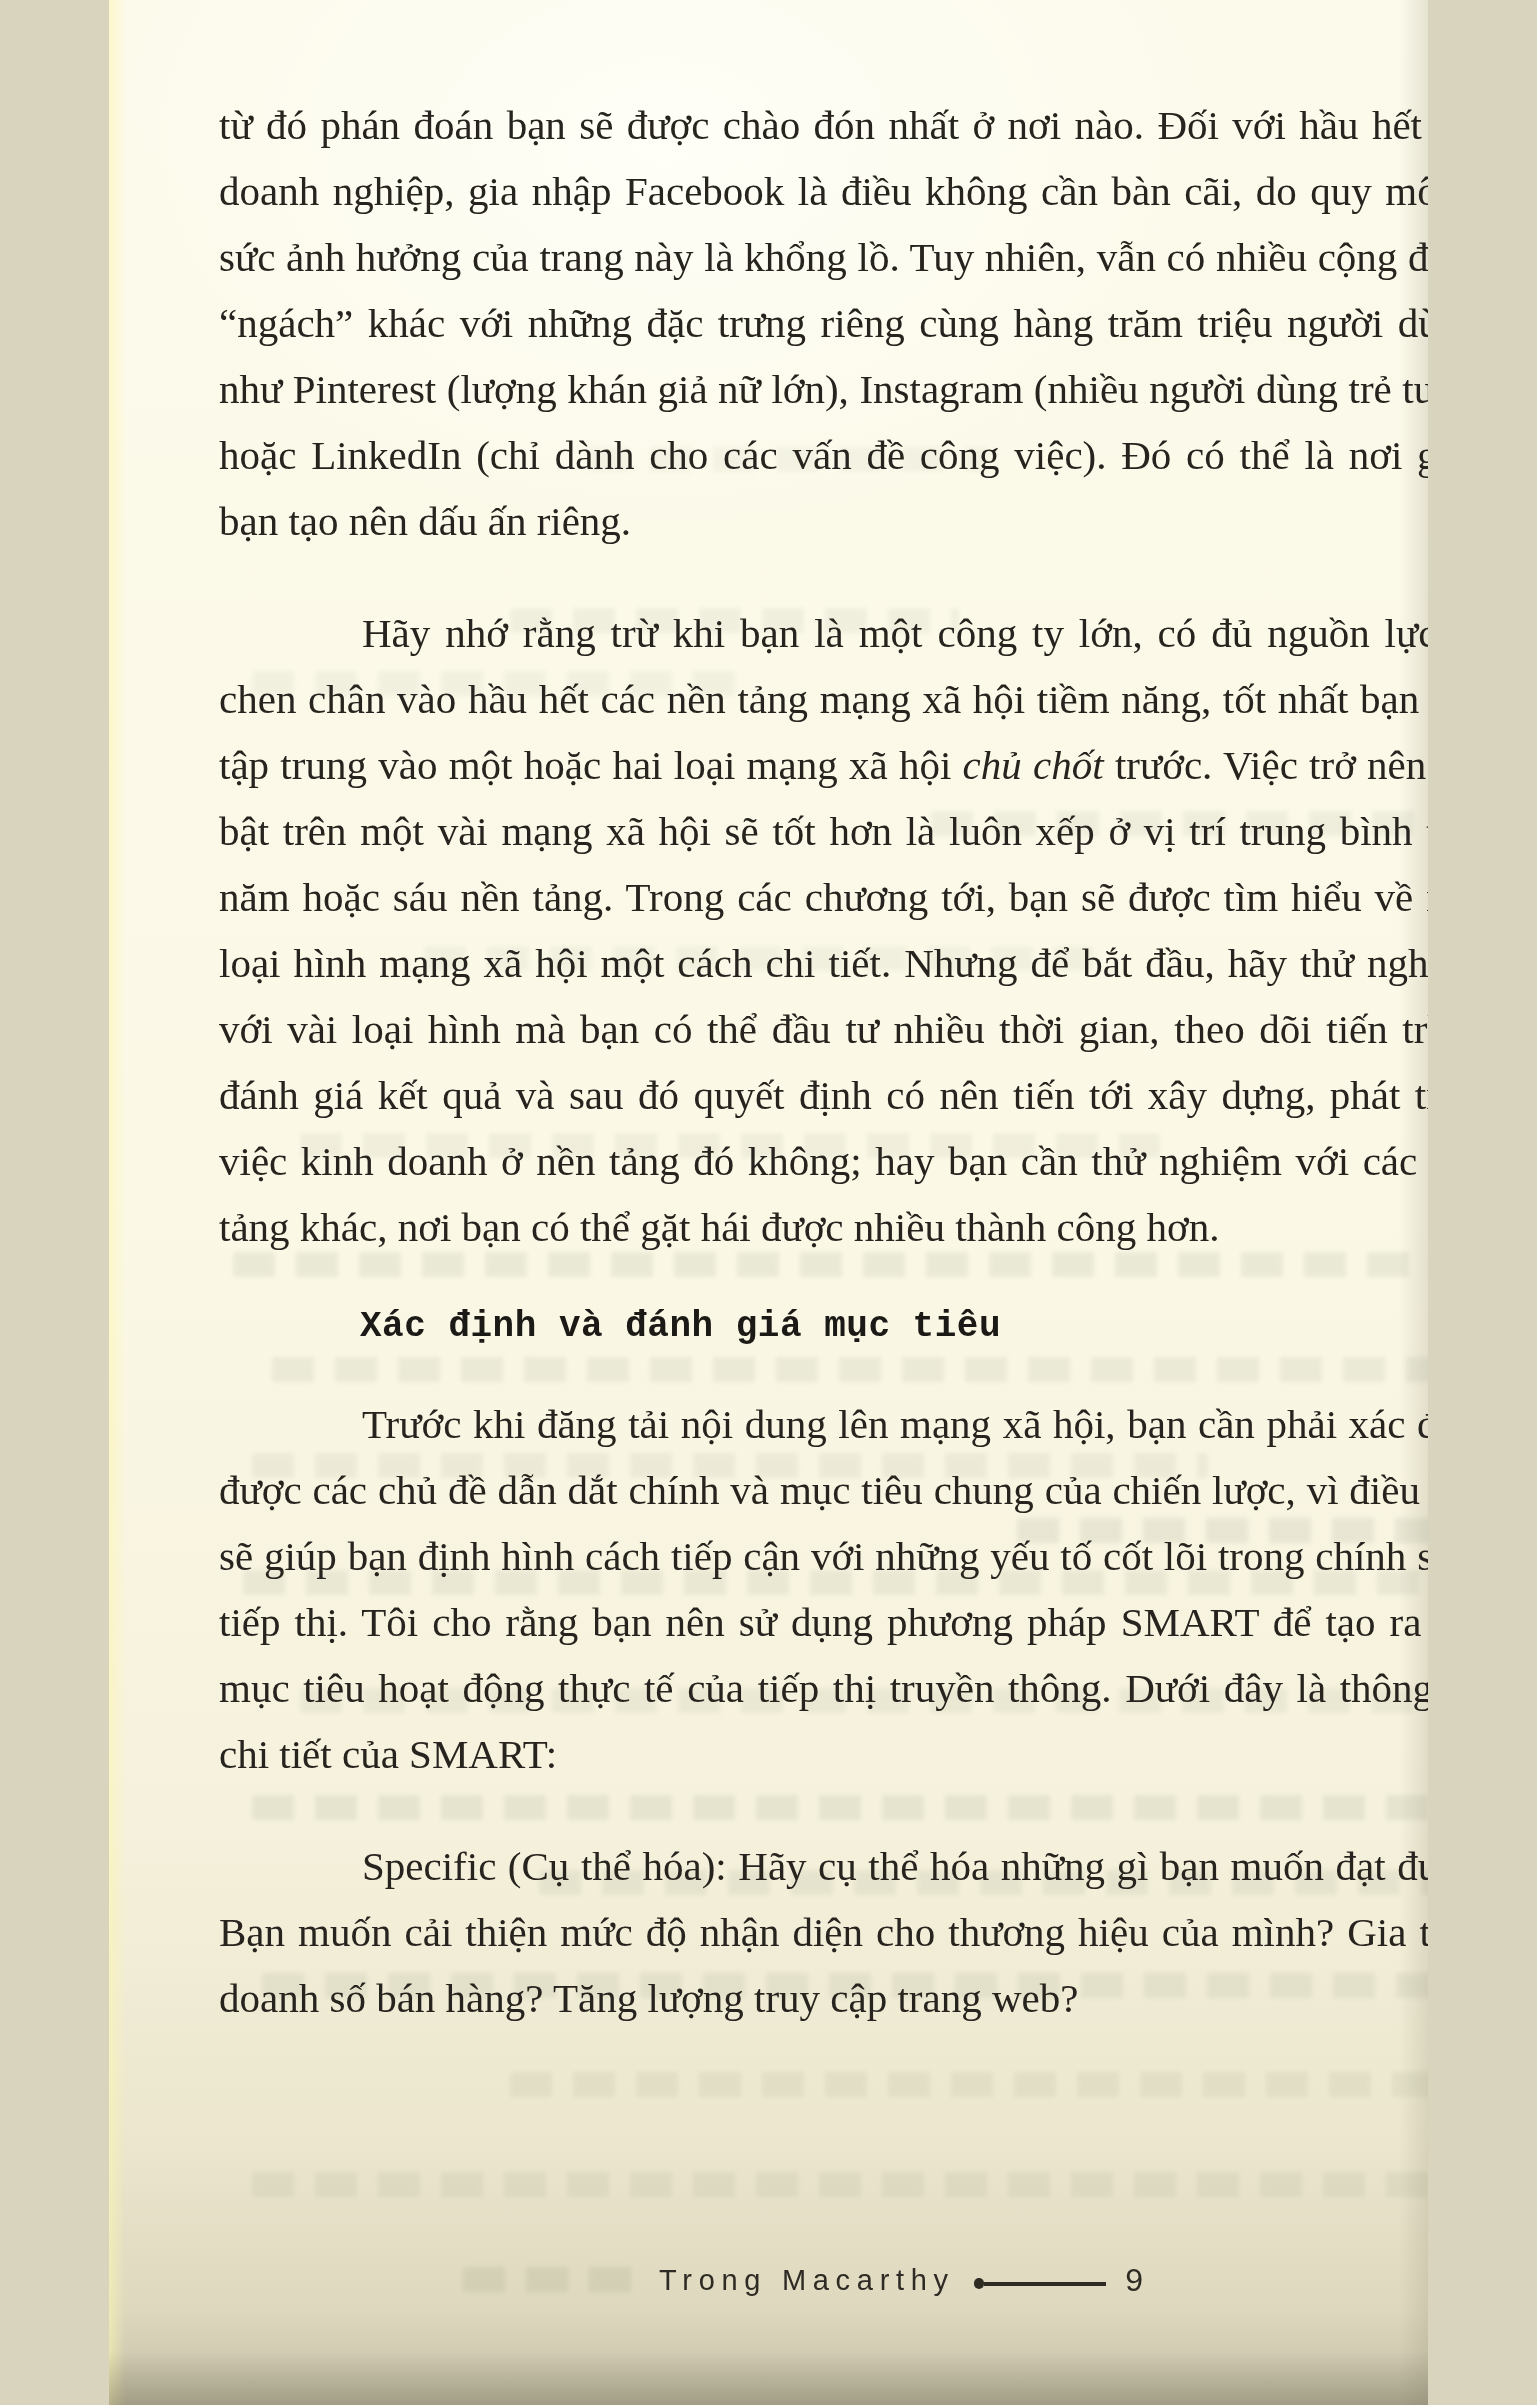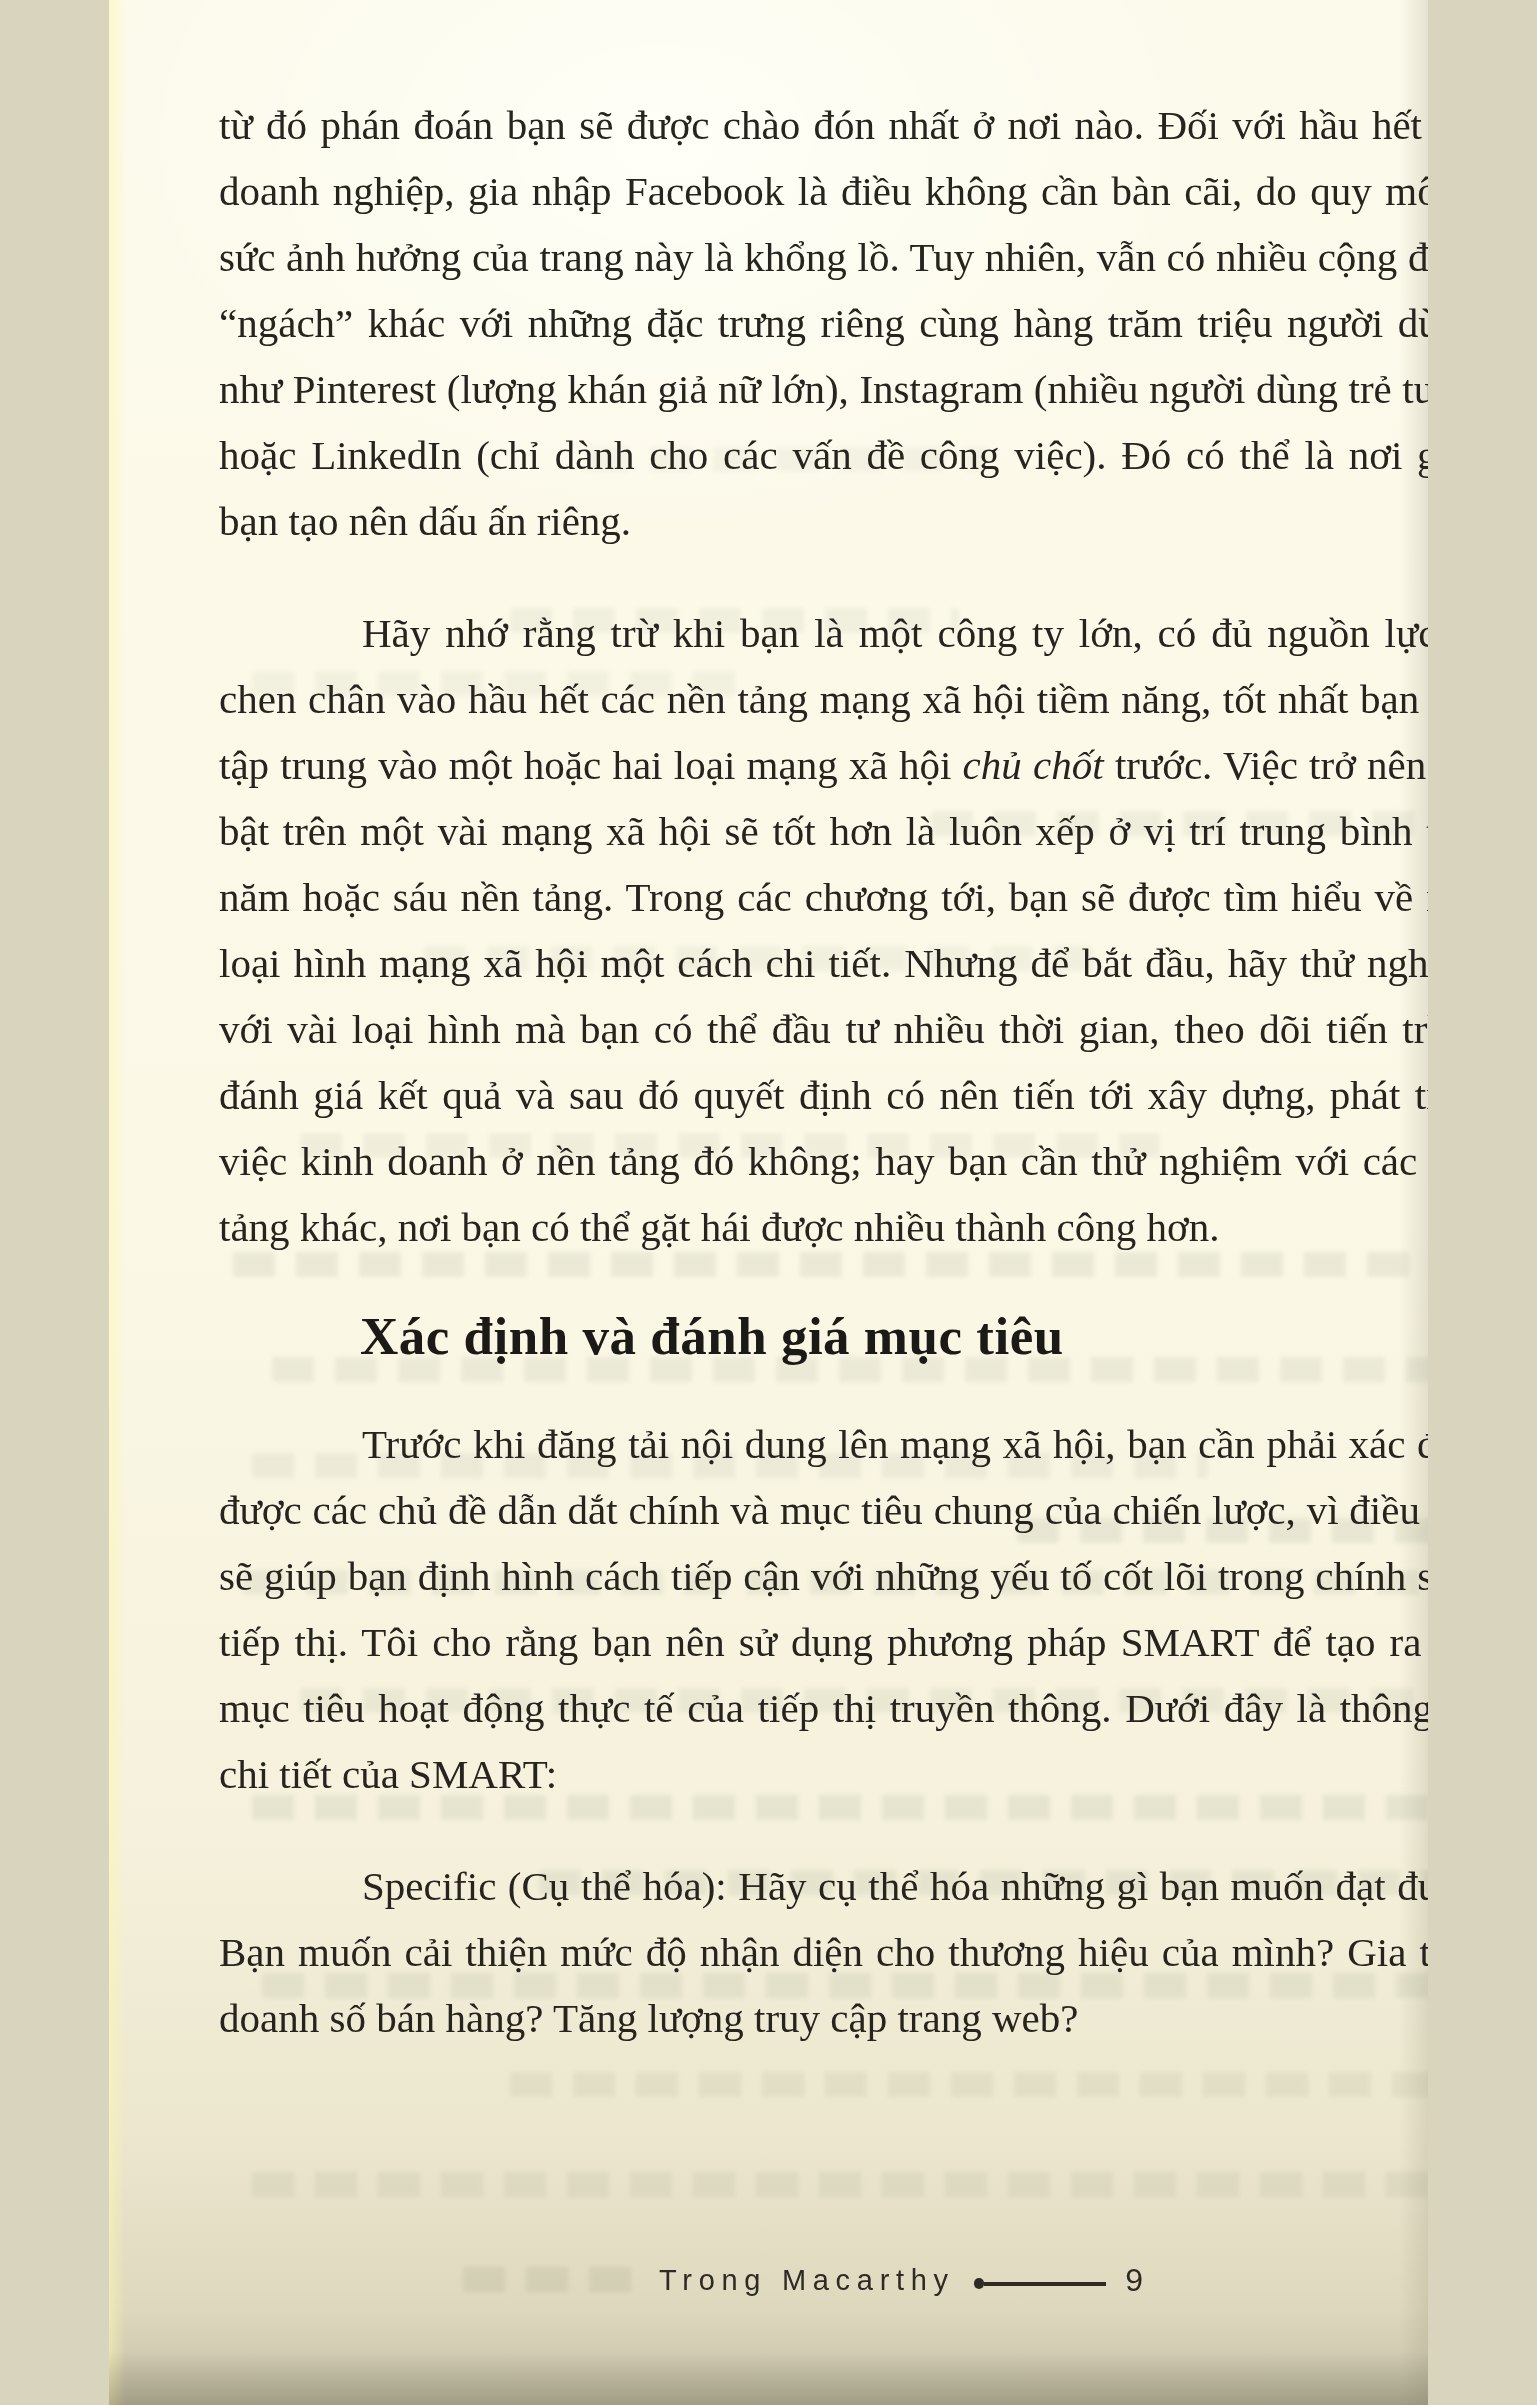--- a/index.html
+++ b/index.html
@@ -29,22 +29,22 @@
     position:absolute;left:110px;top:92px;width:1271px;
     font-family:"Liberation Serif","DejaVu Serif",serif;
     font-size:41px;line-height:66px;color:#27231e;
     text-align:justify;
   }
   .para{margin:0 0 46px 0;}
   .para.indent{text-indent:143px;}
   .it{font-style:italic;}
   .bd{font-weight:normal;}
   .heading{
-    font-family:Liberation Serif, serif;
-    font-weight:bold;font-size:53px;line-height:1.15;color:#1c1a16;
+    font-family:Liberation Mono, monospace;
+    font-weight:bold;font-size:36px;line-height:1.15;color:#1c1a16;
     margin:17px 0 44px 141px;letter-spacing:0.5px;
   }
 
   .footer{
     position:absolute;left:550px;top:2262px;
     display:flex;align-items:center;
     font-family:"Liberation Sans","DejaVu Sans",sans-serif;color:#2e2a24;
   }
   .footer .author{font-size:29px;letter-spacing:6.7px;white-space:nowrap;}
   .footer .dot{width:10.5px;height:10.5px;border-radius:50%;background:#2e2a24;margin-left:19px;margin-top:5.7px;}

